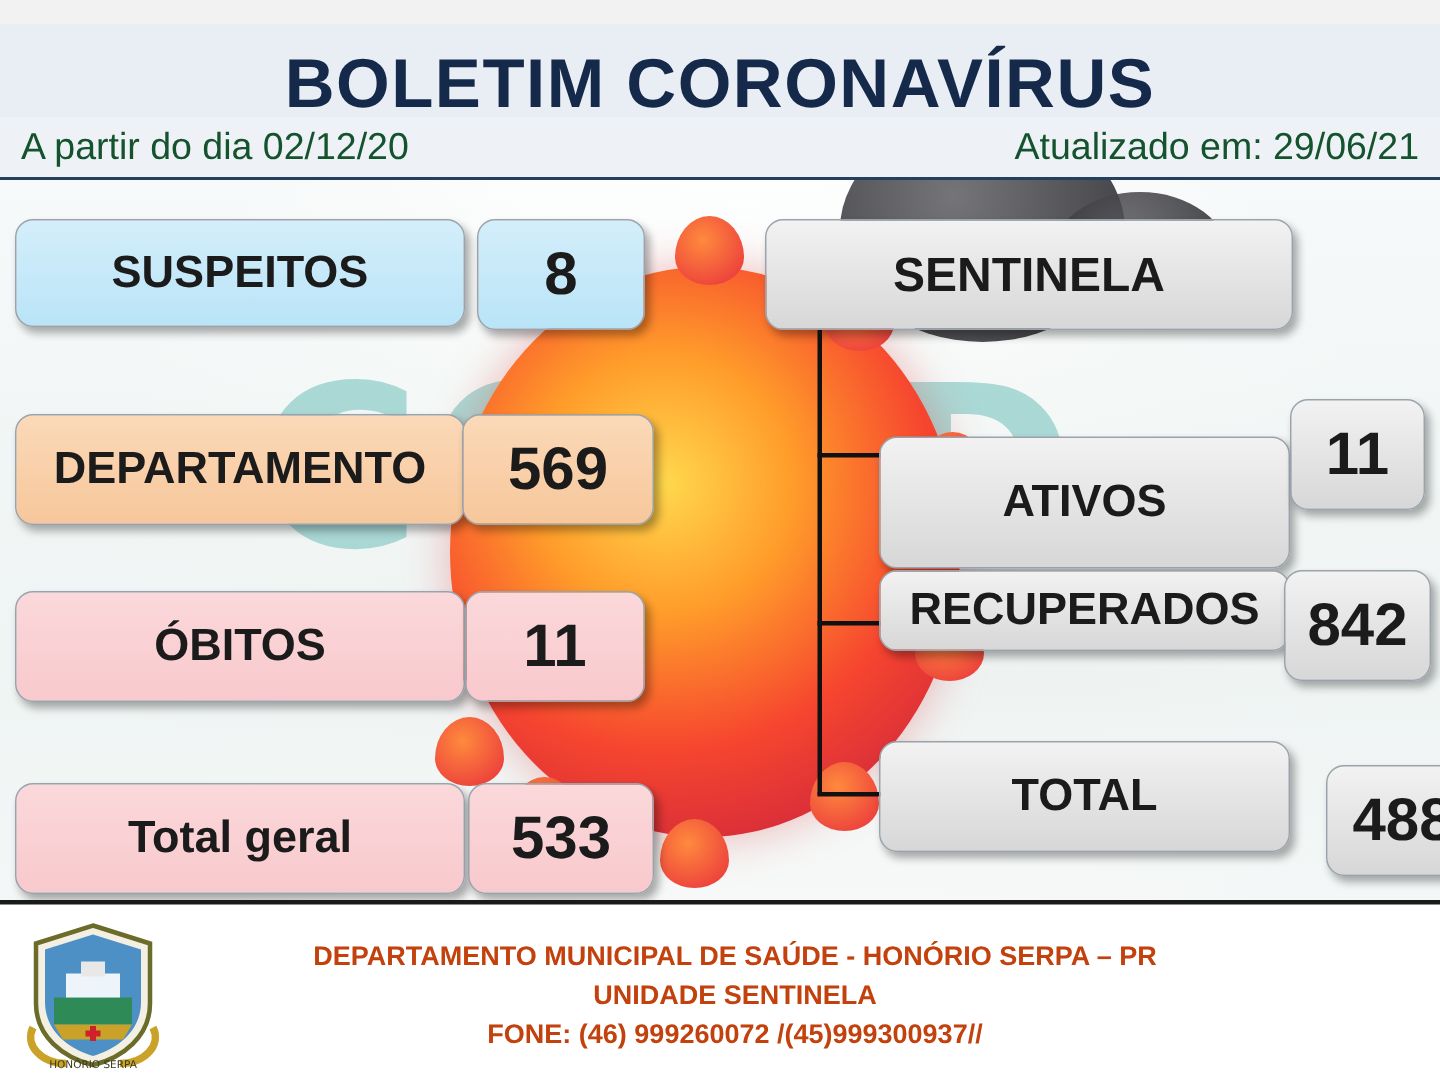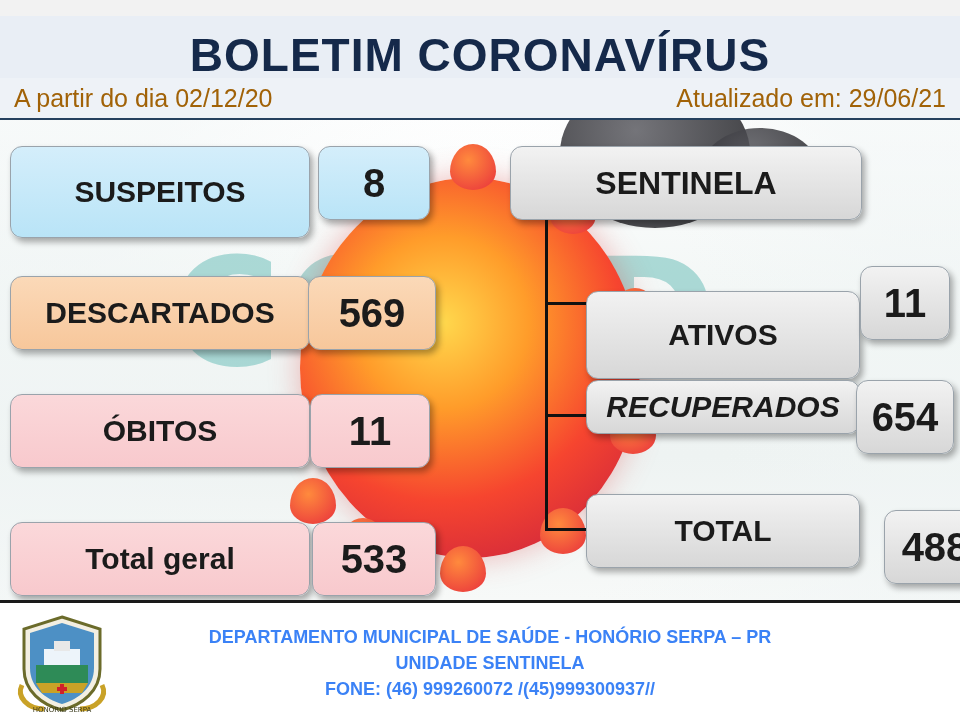--- a/index.html
+++ b/index.html
@@ -100,21 +100,21 @@
     background: #eef2f7;
     border-bottom: 2px solid #24405e;
     display: flex;
     align-items: center;
     justify-content: space-between;
     padding: 0 14px;
     box-sizing: border-box;
   }
   .subheader span {
     font-size: 25px;
-    color: #a16207;
+    color: #14532d;
     font-family: "Liberation Sans", sans-serif;
   }
 
   
   .card {
     position: absolute;
     box-sizing: border-box;
     border-radius: 12px;
     border: 1px solid #9aa3ab;
     display: flex;
@@ -159,21 +159,21 @@
     position: relative;
   }
   .footer-text {
     flex: 1;
     text-align: center;
     padding-right: 90px;
   }
   .footer-text div {
     font-size: 18px;
     font-weight: 700;
-    color: #3b82f6;
+    color: #c2410c;
     line-height: 1.45;
     font-family: "Liberation Sans", sans-serif;
   }
 </style>
 </head>
 <body>
 
 <div class="poster">
 
   <div class="bg">
@@ -198,44 +198,44 @@
 
   <div class="header">
     <h1>BOLETIM CORONAVÍRUS</h1>
   </div>
 
   <div class="subheader">
     <span>A partir do dia 02/12/20</span>
     <span>Atualizado em: 29/06/21</span>
   </div>
 
-  <div class="card c-blue lbl" style="left:10px; top:146px; width:300px; height:92px;">SUSPEITOS</div>
+  <div class="card c-blue lbl" style="left:10px; top:146px; width:300px; height:72px;">SUSPEITOS</div>
   <div class="card c-blue val" style="left:318px; top:146px; width:112px; height:74px;">8</div>
 
-  <div class="card c-orange lbl" style="left:10px; top:276px; width:300px; height:74px;">DESCARTADOS</div>
+  <div class="card c-orange lbl" style="left:10px; top:276px; width:300px; height:74px;">DEPARTAMENTO</div>
   <div class="card c-orange val" style="left:308px; top:276px; width:128px; height:74px;">569</div>
 
   <div class="card c-pink lbl" style="left:10px; top:394px; width:300px; height:74px;">ÓBITOS</div>
   <div class="card c-pink val" style="left:310px; top:394px; width:120px; height:74px;">11</div>
 
   <div class="card c-pink lbl" style="left:10px; top:522px; width:300px; height:74px;">Total geral</div>
   <div class="card c-pink val" style="left:312px; top:522px; width:124px; height:74px;">533</div>
 
   <div class="card c-gray lbl" style="left:510px; top:146px; width:352px; height:74px; font-size:32px;">SENTINELA</div>
 
   <div class="connector" style="left:545px; top:220px; width:3px; height:310px;"></div>
   <div class="connector" style="left:545px; top:302px; width:42px; height:3px;"></div>
   <div class="connector" style="left:545px; top:414px; width:42px; height:3px;"></div>
   <div class="connector" style="left:545px; top:528px; width:42px; height:3px;"></div>
 
   <div class="card c-gray lbl" style="left:586px; top:266px; width:274px; height:88px;margin-top:25px;">ATIVOS</div>
   <div class="card c-gray val" style="left:860px; top:266px; width:90px; height:74px;">11</div>
 
-  <div class="card c-gray lbl" style="left:586px; top:380px; width:274px; height:54px;font-style:italic;">RECUPERADOS</div>
-  <div class="card c-gray val" style="left:856px; top:380px; width:98px; height:74px;">654</div>
+  <div class="card c-gray lbl" style="left:586px; top:380px; width:274px; height:54px;">RECUPERADOS</div>
+  <div class="card c-gray val" style="left:856px; top:380px; width:98px; height:74px;">842</div>
 
   <div class="card c-gray lbl" style="left:586px; top:494px; width:274px; height:74px;">TOTAL</div>
   <div class="card c-gray val" style="left:884px; top:510px; width:102px; height:74px;">488</div>
 
   <div class="footer">
     <div class="crest">
       <svg viewBox="0 0 96 100" width="96" height="100" aria-hidden="true">
         <path d="M48 4 L86 16 L86 56 C86 78 68 92 48 97 C28 92 10 78 10 56 L10 16 Z" fill="#f3efe2" stroke="#6b6b2a" stroke-width="3"></path>
         <path d="M48 10 L80 20 L80 55 C80 74 65 86 48 91 C31 86 16 74 16 55 L16 20 Z" fill="#2f7fbf" opacity="0.85"></path>
         <rect x="22" y="52" width="52" height="18" fill="#2e8b57"></rect>

